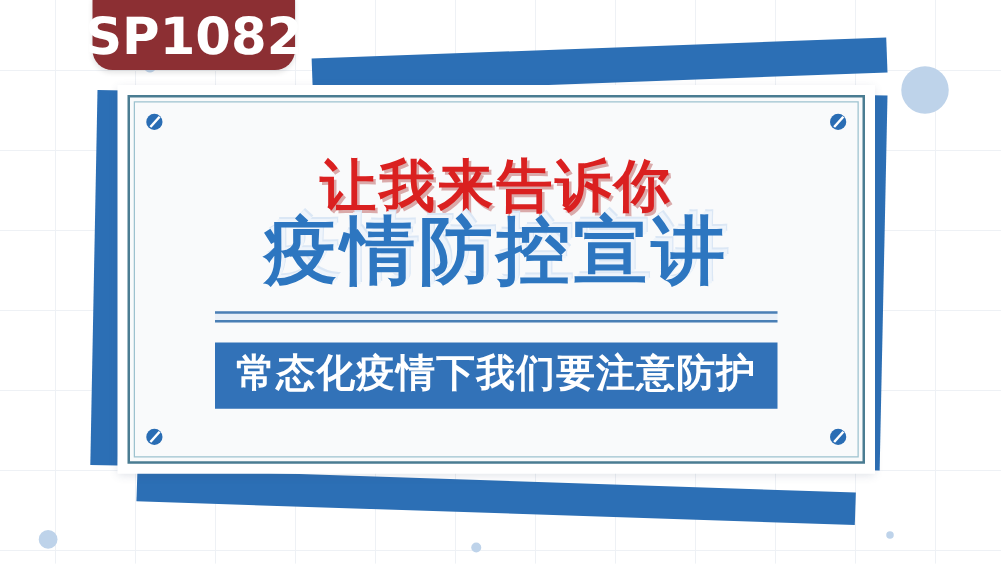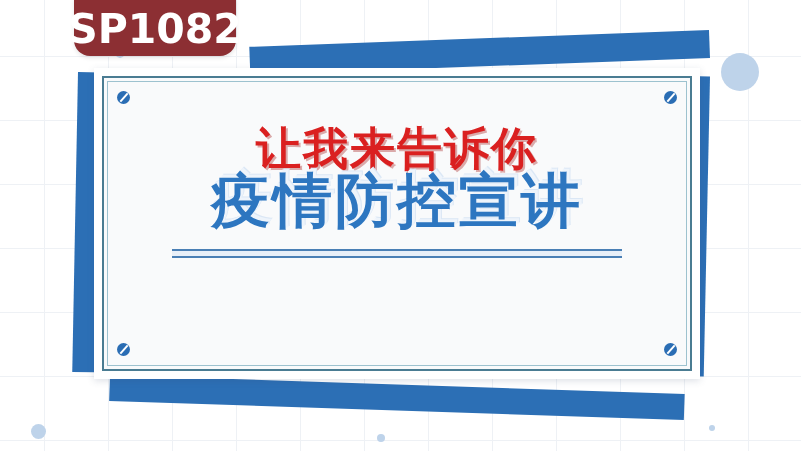--- a/index.html
+++ b/index.html
@@ -230,20 +230,21 @@
         <span class="screw screw-bl"></span>
         <span class="screw screw-br"></span>
 
         <div id="content">
           <div id="sub-title">让我来告诉你</div>
 
           <div id="main-title">疫情防控宣讲</div>
 
           <div id="divider"></div>
 
+          <div id="banner">常态化疫情下我们要注意防护</div>
         </div>
 
       </div>
     </div>
   </div>
 
   <div id="sp-badge">
     <span id="sp-badge-label">SP1082</span>
   </div>
 

